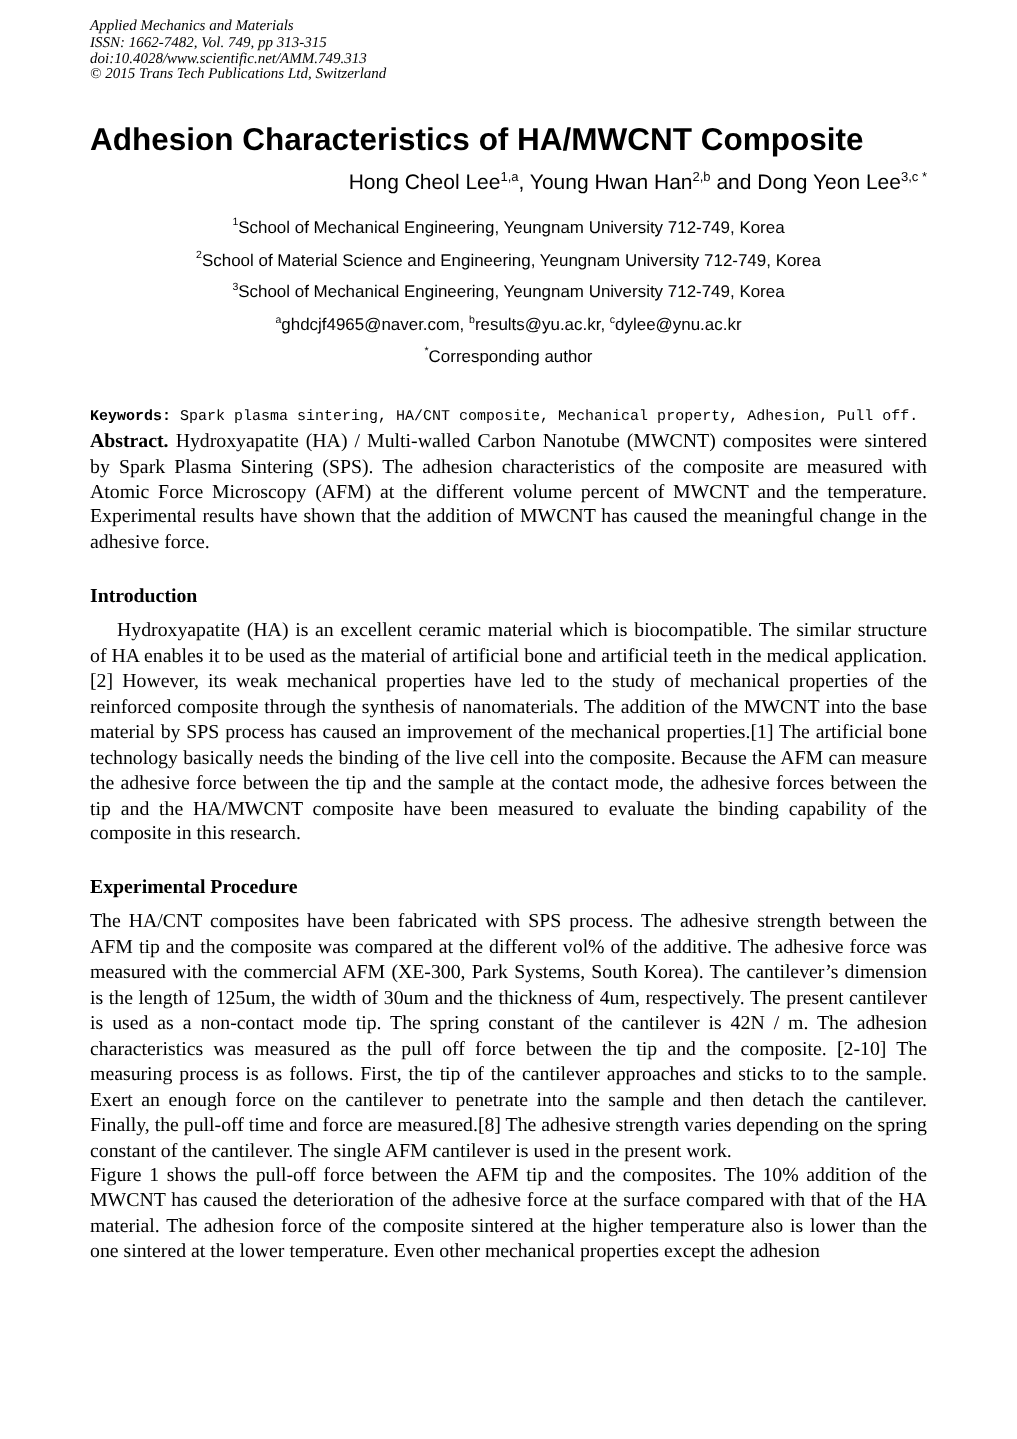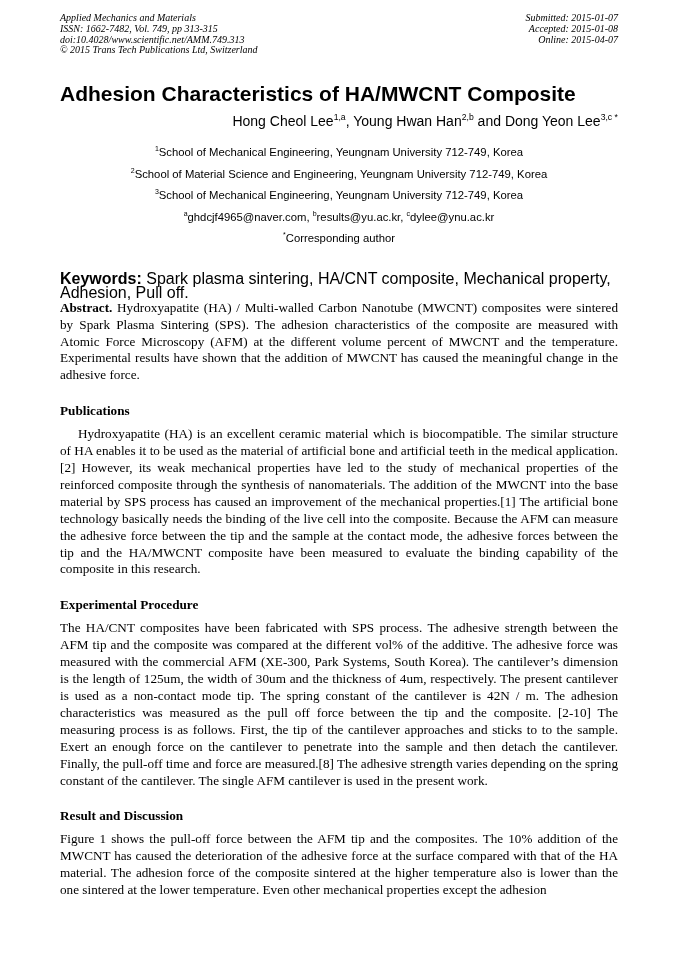--- a/index.html
+++ b/index.html
@@ -36,22 +36,22 @@
   sup { font-size: 0.62em; line-height: 0; vertical-align: super; }
 
   .aff-line, .emails-line, .corresponding-line {
     font-family: "Liberation Sans", sans-serif;
     font-size: 11.3px; line-height: 21.5px;
     text-align: center;
   }
 
   
   .keywords-line {
-    font-family: Liberation Sans, sans-serif;
-    font-size: 16px; line-height: 14px;
+    font-family: Liberation Mono, monospace;
+    font-size: 10px; line-height: 14px;
     margin-top: 22px;
   }
   .keywords-line .kw-label { font-weight: bold; }
 
   
   .abstract-par, .body-par {
     font-family: "Liberation Serif", serif;
     font-size: 13.2px; line-height: 16.9px;
     text-align: justify; margin: 0;
   }
@@ -69,25 +69,20 @@
 
 <div class="page">
 
   <header class="journal-header">
     <div class="hdr-left">
       <div>Applied Mechanics and Materials</div>
       <div>ISSN: 1662-7482, Vol. 749, pp 313-315</div>
       <div>doi:10.4028/www.scientific.net/AMM.749.313</div>
       <div>© 2015 Trans Tech Publications Ltd, Switzerland</div>
     </div>
-    <div class="hdr-right">
-      <div>Submitted: 2015-01-07</div>
-      <div>Accepted: 2015-01-08</div>
-      <div>Online: 2015-04-07</div>
-    </div>
   </header>
 
   <h1 class="paper-title">Adhesion Characteristics of HA/MWCNT Composite</h1>
 
   <div class="authors-line"><span>Hong Cheol Lee</span><sup>1,a</sup><span>, </span><span>Young Hwan Han</span><sup>2,b</sup><span> and </span><span>Dong Yeon Lee</span><sup>3,c *</sup></div>
 
   <div class="aff-line"><sup>1</sup><span>School of Mechanical Engineering, Yeungnam University 712-749, Korea</span></div>
   <div class="aff-line"><sup>2</sup><span>School of Material Science and Engineering, Yeungnam University 712-749, Korea</span></div>
   <div class="aff-line"><sup>3</sup><span>School of Mechanical Engineering, Yeungnam University 712-749, Korea</span></div>
 
@@ -98,22 +93,21 @@
   <div class="keywords-line">
     <span class="kw-label">Keywords:</span>
     <span>Spark plasma sintering, HA/CNT composite, Mechanical property, Adhesion, Pull off.</span>
   </div>
 
   <p class="abstract-par">
     <span class="abs-label">Abstract.</span>
     <span>Hydroxyapatite (HA) / Multi-walled Carbon Nanotube (MWCNT) composites were sintered by Spark Plasma Sintering (SPS). The adhesion characteristics of the composite are measured with Atomic Force Microscopy (AFM) at the different volume percent of MWCNT and the temperature. Experimental results have shown that the addition of MWCNT has caused the meaningful change in the adhesive force.</span>
   </p>
 
-  <h2 class="section-heading">Publications</h2>
+  <h2 class="section-heading">Introduction</h2>
   <p class="body-par indent-first">Hydroxyapatite (HA) is an excellent ceramic material which is biocompatible. The similar structure of HA enables it to be used as the material of artificial bone and artificial teeth in the medical application.[2] However, its weak mechanical properties have led to the study of mechanical properties of the reinforced composite through the synthesis of nanomaterials. The addition of the MWCNT into the base material by SPS process has caused an improvement of the mechanical properties.[1] The artificial bone technology basically needs the binding of the live cell into the composite. Because the AFM can measure the adhesive force between the tip and the sample at the contact mode, the adhesive forces between the tip and the HA/MWCNT composite have been measured to evaluate the binding capability of the composite in this research.</p>
 
   <h2 class="section-heading">Experimental Procedure</h2>
   <p class="body-par">The HA/CNT composites have been fabricated with SPS process. The adhesive strength between the AFM tip and the composite was compared at the different vol% of the additive. The adhesive force was measured with the commercial AFM (XE-300, Park Systems, South Korea). The cantilever’s dimension is the length of 125um, the width of 30um and the thickness of 4um, respectively. The present cantilever is used as a non-contact mode tip. The spring constant of the cantilever is 42N / m. The adhesion characteristics was measured as the pull off force between the tip and the composite. [2-10] The measuring process is as follows. First, the tip of the cantilever approaches and sticks to to the sample. Exert an enough force on the cantilever to penetrate into the sample and then detach the cantilever. Finally, the pull-off time and force are measured.[8] The adhesive strength varies depending on the spring constant of the cantilever. The single AFM cantilever is used in the present work.</p>
 
-  <h2 class="section-heading">Result and Discussion</h2>
   <p class="body-par">Figure 1 shows the pull-off force between the AFM tip and the composites. The 10% addition of the MWCNT has caused the deterioration of the adhesive force at the surface compared with that of the HA material. The adhesion force of the composite sintered at the higher temperature also is lower than the one sintered at the lower temperature. Even other mechanical properties except the adhesion</p>
 
 </div>
 
 </body></html>

